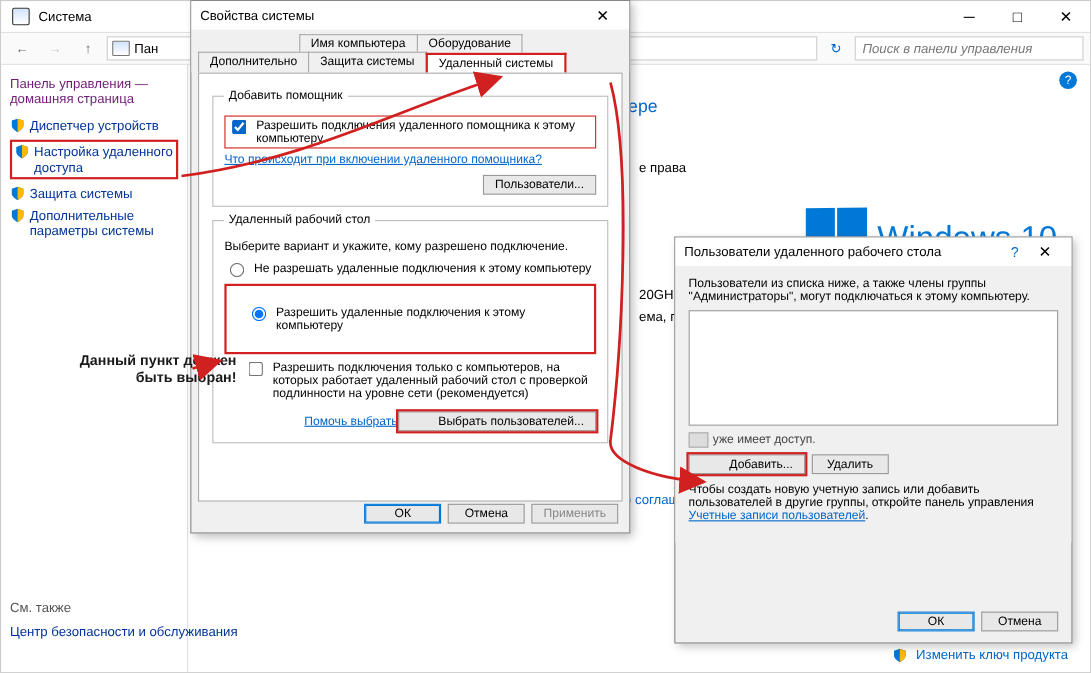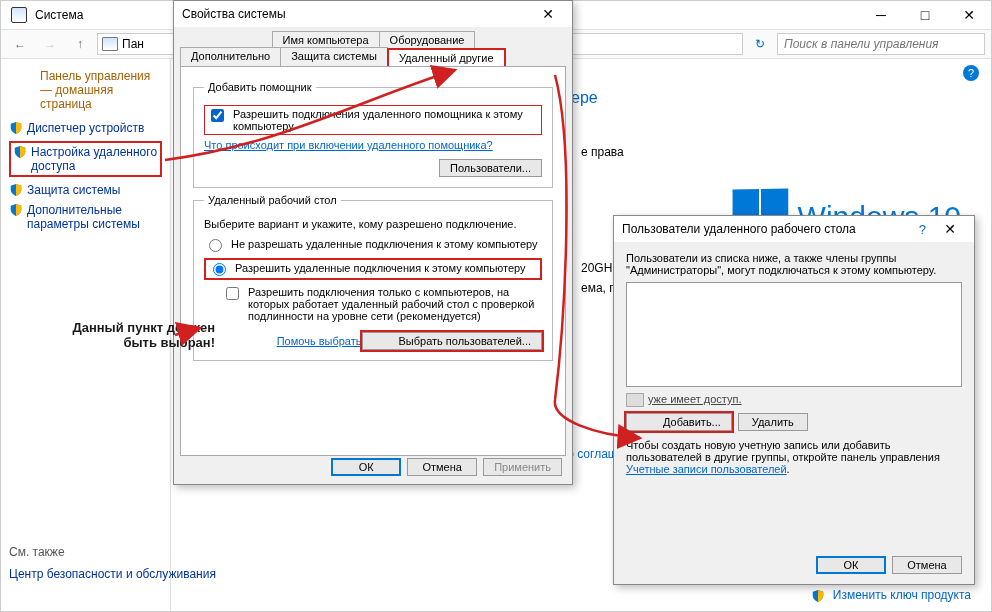--- a/index.html
+++ b/index.html
@@ -14,21 +14,21 @@
   .win-controls div { width: 44px; height: 28px; display: flex; align-items: center; justify-content: center; font-size: 14px; }
 
   .cp-toolbar { height: 30px; border-top: 1px solid #e0e0e0; border-bottom: 1px solid #e0e0e0; display: flex; align-items: center; gap: 4px; padding: 0 6px; background: #fafafa; }
   .arrow-btn { width: 26px; height: 24px; display: flex; align-items: center; justify-content: center; color: #666; }
   .addr-box { flex: 1; height: 22px; border: 1px solid #ccc; display: flex; align-items: center; padding: 0 4px; gap: 4px; background: #fff; }
   .addr-box .folder-icon { width: 16px; height: 14px; background: linear-gradient(#d0e4ff,#fff); border: 1px solid #777; border-radius: 1px; }
   .search-box { width: 208px; height: 22px; border: 1px solid #ccc; background: #fff; padding: 0 6px; display: flex; align-items: center; color: #777; font-style: italic; }
 
   .cp-body { display: flex; height: calc(100% - 58px); }
   .cp-sidebar { width: 170px; padding: 10px 8px; border-right: 1px solid #e0e0e0; }
-  .cp-sidebar .home { color: #a16207; margin-bottom: 10px; margin-left: 31px; }
+  .cp-sidebar .home { color: #701a75; margin-bottom: 10px; }
   .cp-sidebar .side-item { display: flex; align-items: flex-start; gap: 4px; margin: 6px 0; color: #003399; }
   .cp-sidebar .shield { width: 14px; height: 14px; flex: none; }
   .shield svg { width: 14px; height: 14px; }
   .side-item.highlight { border: 2px solid #d02020; padding: 2px; }
 
   .cp-main { flex: 1; padding: 20px 20px 20px 30px; position: relative; }
   .cp-main .row { display: flex; margin: 6px 0; }
   .cp-main .row .label { width: 240px; color: #444; }
   .cp-main .link { color: #0066cc; text-decoration: none; }
 
@@ -49,21 +49,21 @@
   .tab { border: 1px solid #aaa; border-bottom: none; padding: 2px 10px; margin-right: -1px; background: #f0f0f0; font-size: 11px; }
   .tab.active { background: #fff; position: relative; top: 1px; border: 2px solid #d02020; border-bottom: 1px solid #fff; }
   .tab-page { background: #fff; border: 1px solid #aaa; margin: 0 6px 6px 6px; padding: 8px 12px; height: 390px; position: relative; }
 
   fieldset { border: 1px solid #bbb; margin: 6px 0; padding: 8px 10px 10px 10px; font-size: 11px; }
   legend { font-size: 11px; padding: 0 4px; }
   .chk { display: flex; align-items: flex-start; gap: 6px; margin: 4px 0; }
   .chk input { margin-top: 1px; accent-color: #0066cc; }
   .radio { display: flex; align-items: flex-start; gap: 6px; margin: 6px 0; }
   .radio input { margin-top: 1px; }
-  .radio.hl { border: 2px solid #d02020; padding: 2px; }
+  .radio.hl { border: 2px solid #d02020; padding: 18px; }
   .lnk-blue { color: #0066cc; text-decoration: underline; font-size: 11px; }
 
   .btn { border: 1px solid #999; background: #e8e8e8; padding: 2px 10px; font-size: 11px; min-width: 70px; text-align: center; display: inline-block; }
   .btn.primary { border: 1px solid #0078d7; box-shadow: inset 0 0 0 1px #0078d7; }
   .btn.hl { outline: 2px solid #d02020; padding-left: 36px; }
 
   .dlg-buttons { position: absolute; right: 10px; bottom: 8px; display: flex; gap: 6px; }
 
   
   .users-dlg { position: absolute; left: 613px; top: 215px; width: 362px; height: 370px; background: #f0f0f0; border: 1px solid #888; box-shadow: 3px 3px 8px rgba(0,0,0,.25); }
@@ -205,21 +205,21 @@
     <span class="t">Свойства системы</span>
     <span class="dlg-close">✕</span>
   </div>
   <div class="tabs">
     <div style="width:100%; display:flex; justify-content:center; gap:0; margin-bottom:-1px;">
       <div class="tab">Имя компьютера</div>
       <div class="tab">Оборудование</div>
     </div>
     <div class="tab">Дополнительно</div>
     <div class="tab">Защита системы</div>
-    <div class="tab active">Удаленный другие</div>
+    <div class="tab active">Удаленный системы</div>
   </div>
   <div class="tab-page">
 
     <fieldset>
       <legend>Добавить помощник</legend>
       <div class="chk" style="border:1px solid #d02020; padding:2px;">
         <input type="checkbox" checked="" style="">
         <label><span>Разрешить подключения удаленного помощника к этому компьютеру</span></label>
       </div>
       <div><a class="lnk-blue">Что происходит при включении удаленного помощника?</a></div>
@@ -262,21 +262,21 @@
 
 <div class="users-dlg">
   <div class="dlg-titlebar" style="background:#fff;">
     <span class="t">Пользователи удаленного рабочего стола</span>
     <span class="help-q">?</span>
     <span class="dlg-close">✕</span>
   </div>
   <div class="users-body">
     <div>Пользователи из списка ниже, а также члены группы "Администраторы", могут подключаться к этому компьютеру.</div>
     <div class="users-list"></div>
-    <div style="display:flex; align-items:flex-start; gap:4px; color:#444;text-decoration:underline;">
+    <div style="display:flex; align-items:center; gap:4px; color:#444;">
       <span style="width:18px;height:14px;background:#ddd;border:1px solid #aaa;"></span>
       <span>уже имеет доступ.</span>
     </div>
     <div class="users-btns">
       <span class="btn hl">Добавить...</span>
       <span class="btn">Удалить</span>
     </div>
     <div class="users-note">
       <span>Чтобы создать новую учетную запись или добавить пользователей в другие группы, откройте панель управления </span><a class="lnk-blue">Учетные записи пользователей</a>.
     </div>

